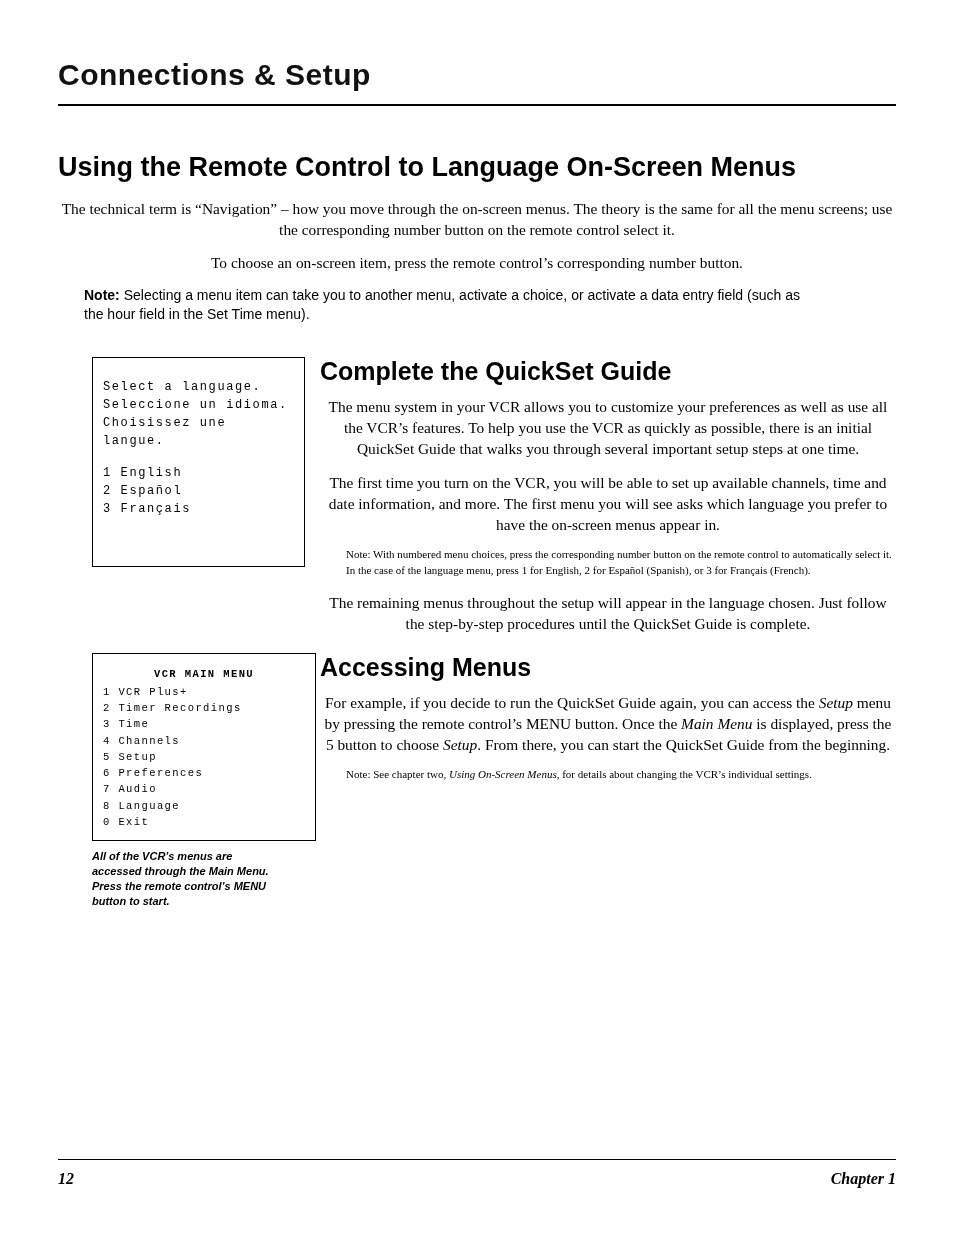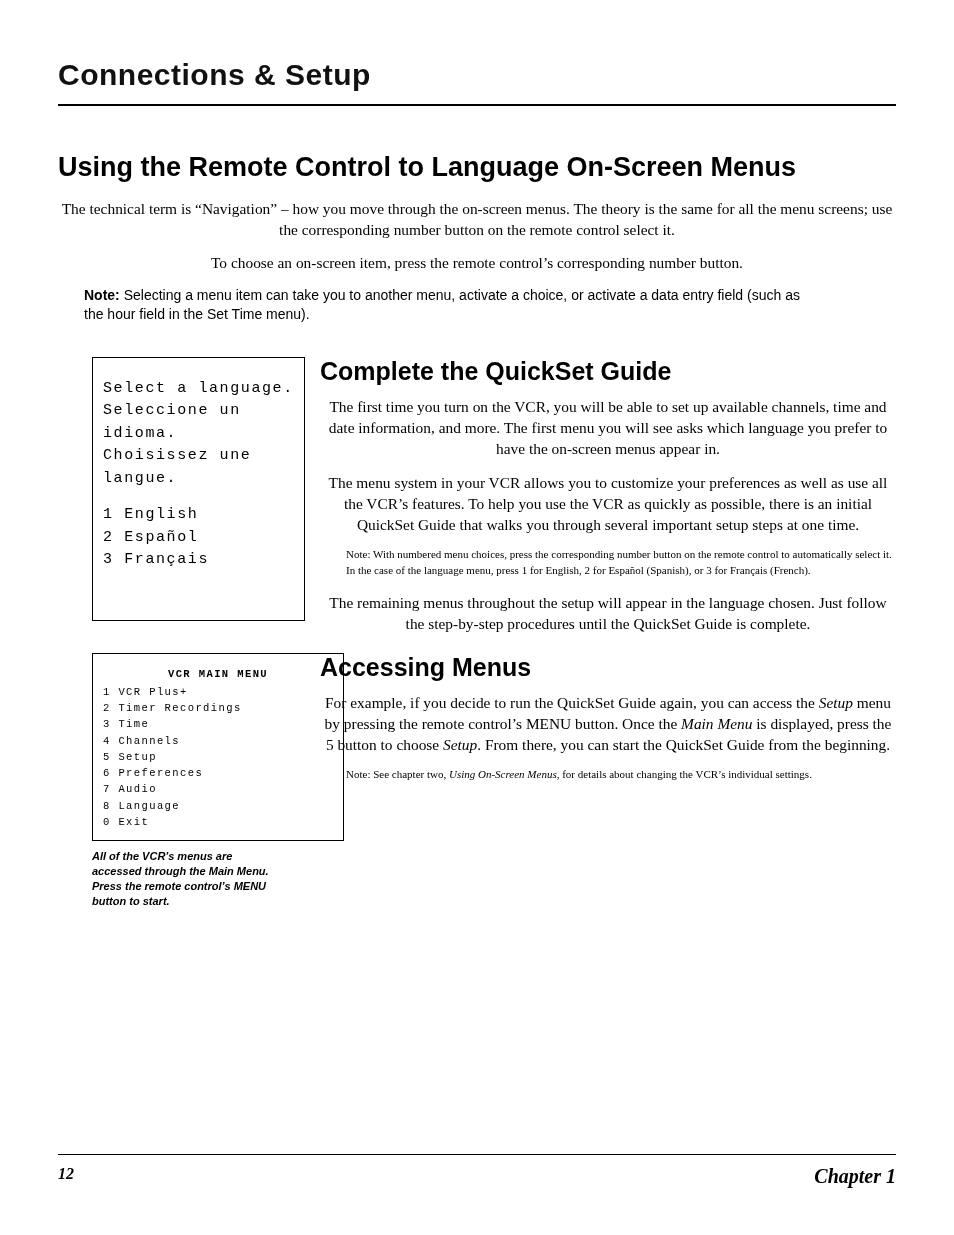--- a/index.html
+++ b/index.html
@@ -63,29 +63,29 @@
       padding-left: 34px;
     }
     .col-right {
       flex: 1;
     }
     .screen-box {
       border: 1.5px solid #000;
       width: 213px;
       padding: 20px 10px 48px 10px;
       font-family: 'Courier New', monospace;
-      font-size: 15px;
+      font-size: 12px;
       letter-spacing: 1.6px;
       line-height: 1.5;
       margin-bottom: 2px;
     }
     .screen-box .prompt { margin-bottom: 14px; }
     .screen-box-2 {
       border: 1.5px solid #000;
-      width: 252px;
+      width: 224px;
       padding: 12px 10px 10px 10px;
       font-family: 'Courier New', monospace;
       font-size: 10.5px;
       letter-spacing: 1.4px;
       line-height: 1.55;
       margin-bottom: 8px;
     }
     .screen-box-2 .menu-title {
       text-align: center;
       font-weight: 700;
@@ -117,21 +117,21 @@
       font-family: Georgia, 'Times New Roman', serif;
     }
     .footer .page-num {
       font-weight: 700;
       font-style: italic;
       font-size: 16px;
     }
     .footer .chapter {
       font-weight: 700;
       font-style: italic;
-      font-size: 20px;
+      font-size: 16px;
     }
   </style>
 </head>
 <body>
 
 <div class="chapter-title">Connections &amp; Setup</div>
 
 <div class="section-title">Using the Remote Control to Language On-Screen Menus</div>
 <p class="body-text">The technical term is “Navigation” – how you move through the on-screen menus. The theory is the same for all the menu screens; use the corresponding number button on the remote control select it.</p>
 <p class="body-text">To choose an on-screen item, press the remote control’s corresponding number button.</p>
@@ -149,22 +149,22 @@
         <div>Seleccione un idioma.</div>
         <div>Choisissez une langue.</div>
       </div>
       <div>1 English</div>
       <div>2 Español</div>
       <div>3 Français</div>
     </div>
   </div>
   <div class="col-right">
     <div class="subsection-title">Complete the QuickSet Guide</div>
+    <p class="body-text">The menu system in your VCR allows you to customize your preferences as well as use all the VCR’s features. To help you use the VCR as quickly as possible, there is an initial QuickSet Guide that walks you through several important setup steps at one time.</p>
     <p class="body-text">The first time you turn on the VCR, you will be able to set up available channels, time and date information, and more. The first menu you will see asks which language you prefer to have the on-screen menus appear in.</p>
-    <p class="body-text">The menu system in your VCR allows you to customize your preferences as well as use all the VCR’s features. To help you use the VCR as quickly as possible, there is an initial QuickSet Guide that walks you through several important setup steps at one time.</p>
     <p class="note-right">
       <span class="bold">Note</span><span>: With numbered menu choices, press the corresponding number button on the remote control to automatically select it. In the case of the language menu, press 1 for English, 2 for Español (Spanish), or 3 for Français (French).</span>
     </p>
     <p class="body-text">The remaining menus throughout the setup will appear in the language chosen. Just follow the step-by-step procedures until the QuickSet Guide is complete.</p>
   </div>
 </div>
 
 <div style="height:6px"></div>
 
 <div class="row">

